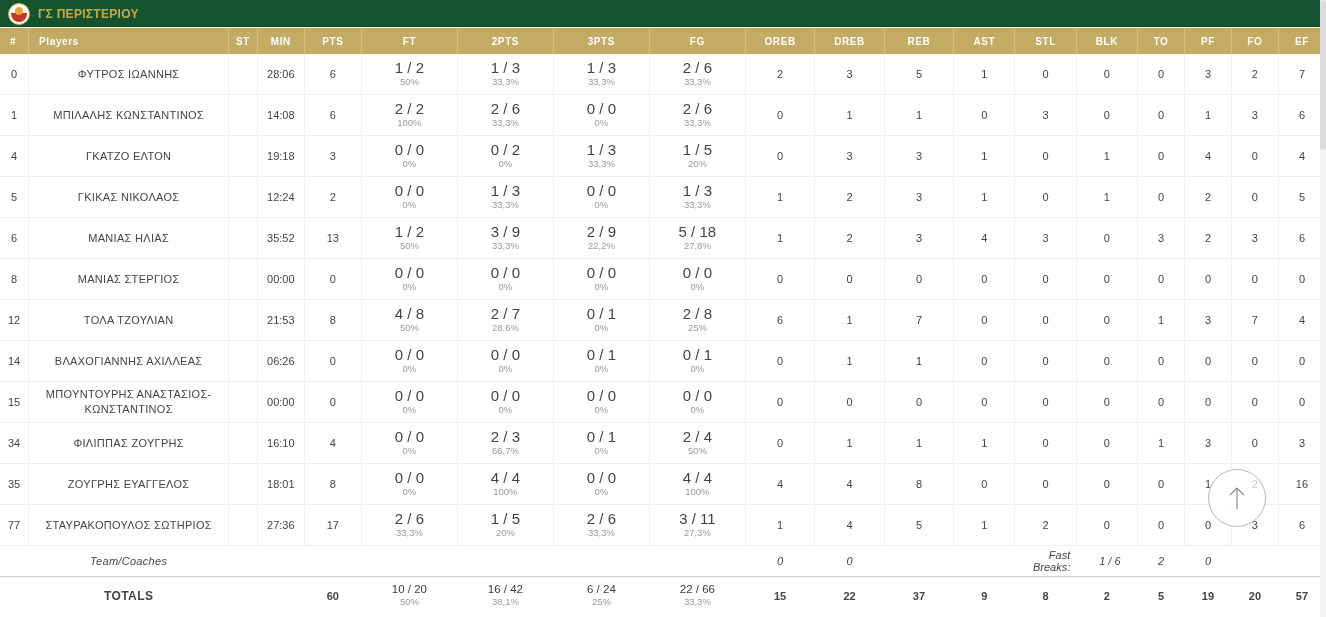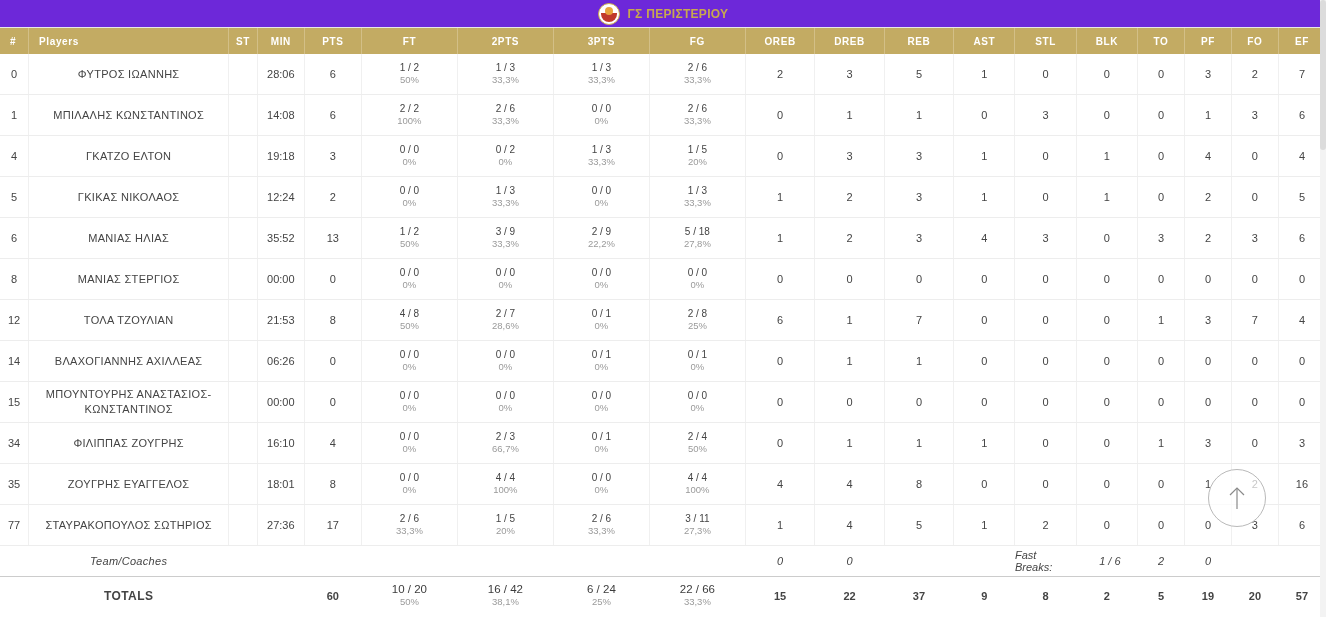--- a/index.html
+++ b/index.html
@@ -14,24 +14,23 @@
     height: 617px;
     position: relative;
     overflow: hidden;
     background: #ffffff;
   }
   
   .team-header {
     height: 27px;
     display: flex;
     align-items: center;
-    padding-left: 0;
+    padding-left: 8px;
     border-bottom: 1px solid #e8e8e8;
-    background: #6d28d9;
-    justify-content: center;
+    background: #14532d;
   }
   .team-logo {
     width: 20px;
     height: 20px;
     border-radius: 50%;
     background: #ffffff;
     border: 1px solid #c8a94e;
     position: relative;
     margin-right: 8px;
     overflow: hidden;
@@ -92,21 +91,21 @@
     border-bottom: 1px solid #ededed;
     border-right: 1px solid #f0f0f0;
     color: #444;
     font-size: 11px;
     vertical-align: middle;
   }
   td.c-num { text-align: left; padding-left: 10px; color: #444; font-size: 12px;}
   td.c-name { text-align: left; padding-left: 10px; font-size: 10.5px; letter-spacing: .3px; color: #555; line-height: 1.35;}
   td.c-min { color: #555; }
   td.c-pts { color: #444; }
-  .frac { font-size: 10px; color: #444; line-height: 1.15; }
+  .frac { font-size: 15px; color: #444; line-height: 1.15; }
   .pct  { font-size: 9.5px; color: #9a9a9a; line-height: 1.3; }
 
   
   col.w-num     { width: 28px; }
   col.w-players { width: 196px; }
   col.w-st      { width: 28px; }
   col.w-min     { width: 46px; }
   col.w-pts     { width: 56px; }
   col.w-shot    { width: 94px; }
   col.w-reb     { width: 68px; }
@@ -644,21 +643,21 @@
           <td></td>
           <td></td>
           <td></td>
           <td></td>
           <td></td>
           <td></td>
           <td>0</td>
           <td>0</td>
           <td></td>
           <td></td>
-          <td style="text-align:left; padding-right:6px;">Fast Breaks:</td>
+          <td style="text-align:right; padding-right:6px;">Fast Breaks:</td>
           <td style="text-align:center; padding-left:6px;">1 / 6</td>
           <td>2</td>
           <td>0</td>
           <td></td>
           <td></td>
         </tr>
 
         <tr class="totals">
           <td></td>
           <td class="c-name">TOTALS</td>

